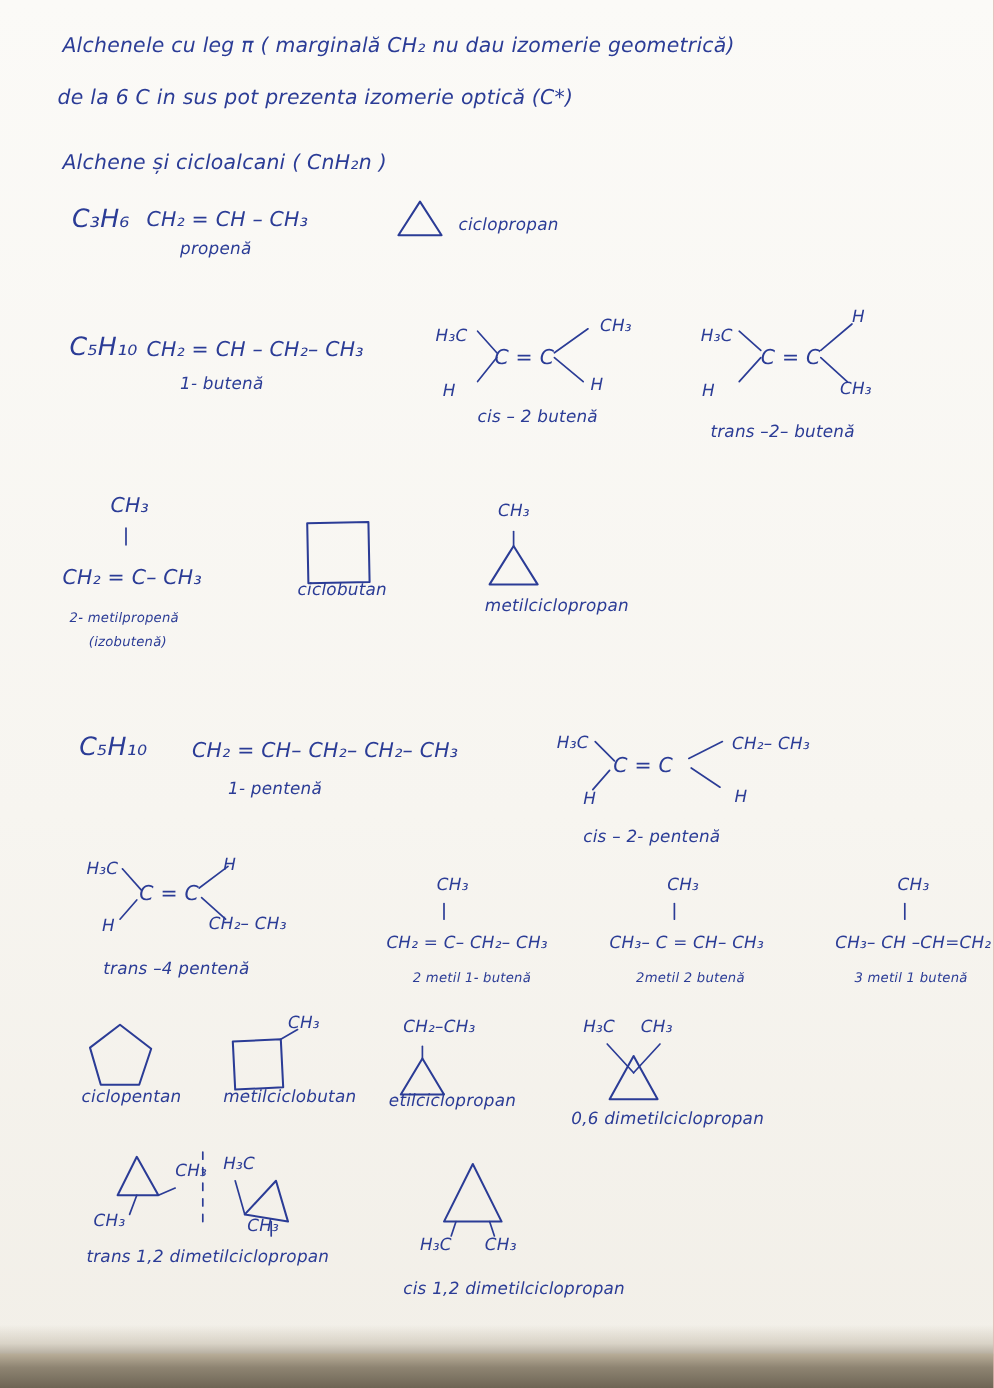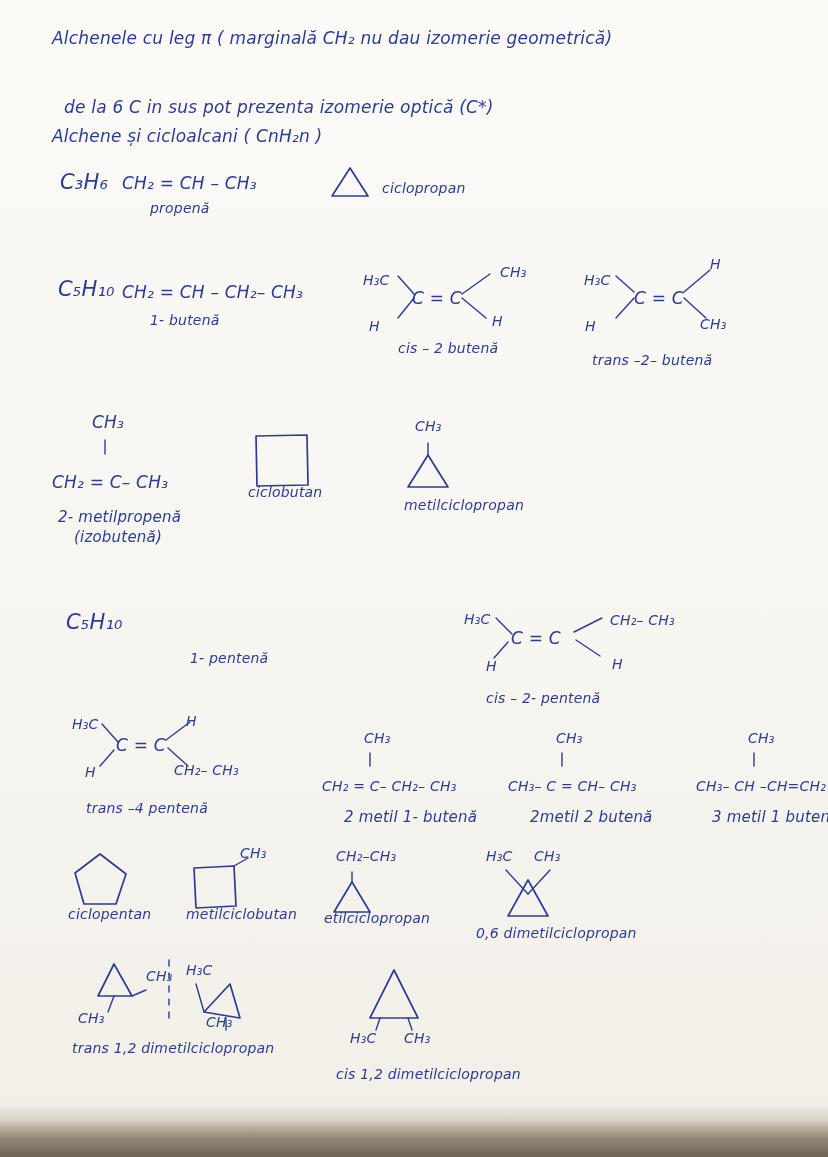--- a/index.html
+++ b/index.html
@@ -41,37 +41,37 @@
   .ink {
     position: absolute;
     color: #2b3c96;
     font-family: "DejaVu Sans", sans-serif;
     white-space: nowrap;
     font-style: italic;
     letter-spacing: 0.2px;
   }
   .t { font-size: 17px; }
   .s { font-size: 14px; }
-  .xs { font-size: 15px; }
+  .xs { font-size: 11px; }
   .big { font-size: 21px; }
 
   svg { position: absolute; overflow: visible; }
   .stroke { fill: none; stroke: #2b3c96; stroke-width: 1.7; stroke-linecap: round; stroke-linejoin: round; }
   .stroke-thin { fill: none; stroke: #2b3c96; stroke-width: 1.4; stroke-linecap: round; }
   .dash { fill: none; stroke: #2b3c96; stroke-width: 1.4; stroke-dasharray: 6 7; stroke-linecap: round; }
 </style>
 </head>
 <body>
 
 <div id="page">
   <div id="sheet"></div>
   <div id="bottomedge"></div>
 
   <div class="ink t" style="left:52px; top:28px;">Alchenele  cu  leg π ( marginală CH₂  nu   dau   izomerie geometrică)</div>
-  <div class="ink t" style="left:64px; top:72px;margin-top:25px;">de la  6 C  in  sus pot prezenta  izomerie optică (C*)</div>
+  <div class="ink t" style="left:48px; top:72px;">de la  6 C  in  sus pot prezenta  izomerie optică (C*)</div>
   <div class="ink t" style="left:52px; top:126px;">Alchene și cicloalcani  ( CnH₂n )</div>
 
   <div class="ink big" style="left:60px; top:170px;">C₃H₆</div>
   <div class="ink t" style="left:122px; top:173px;">CH₂ = CH – CH₃</div>
   <div class="ink s" style="left:150px; top:200px;">propenă</div>
 
   <svg style="left:328px; top:166px;" width="48" height="34">
     <path class="stroke" d="M22 2 L40 30 L4 30 Z"></path>
   </svg>
   <div class="ink s" style="left:382px; top:180px;">ciclopropan</div>
@@ -120,20 +120,21 @@
   <div class="ink s" style="left:248px; top:484px;text-align:right;">ciclobutan</div>
 
   <div class="ink s" style="left:415px; top:418px;">CH₃</div>
   <svg style="left:404px; top:443px;" width="60" height="48">
     <path class="stroke-thin" d="M24 0 L24 12"></path>
     <path class="stroke" d="M24 12 L44 44 L4 44 Z"></path>
   </svg>
   <div class="ink s" style="left:404px; top:497px;">metilciclopropan</div>
 
   <div class="ink big" style="left:66px; top:610px;">C₅H₁₀</div>
+  <div class="ink t" style="left:160px; top:616px;">CH₂ = CH– CH₂–  CH₂–  CH₃</div>
   <div class="ink s" style="left:190px; top:650px;">1- pentenă</div>
 
   <div class="ink s" style="left:464px; top:611px;">H₃C</div>
   <div class="ink s" style="left:486px; top:658px;">H</div>
   <div class="ink t" style="left:511px; top:628px;">C = C</div>
   <div class="ink s" style="left:610px; top:612px;">CH₂– CH₃</div>
   <div class="ink s" style="left:612px; top:656px;">H</div>
   <svg style="left:490px; top:606px;" width="125" height="62">
     <path class="stroke-thin" d="M6 12 L22 28"></path>
     <path class="stroke-thin" d="M4 52 L18 36"></path>

